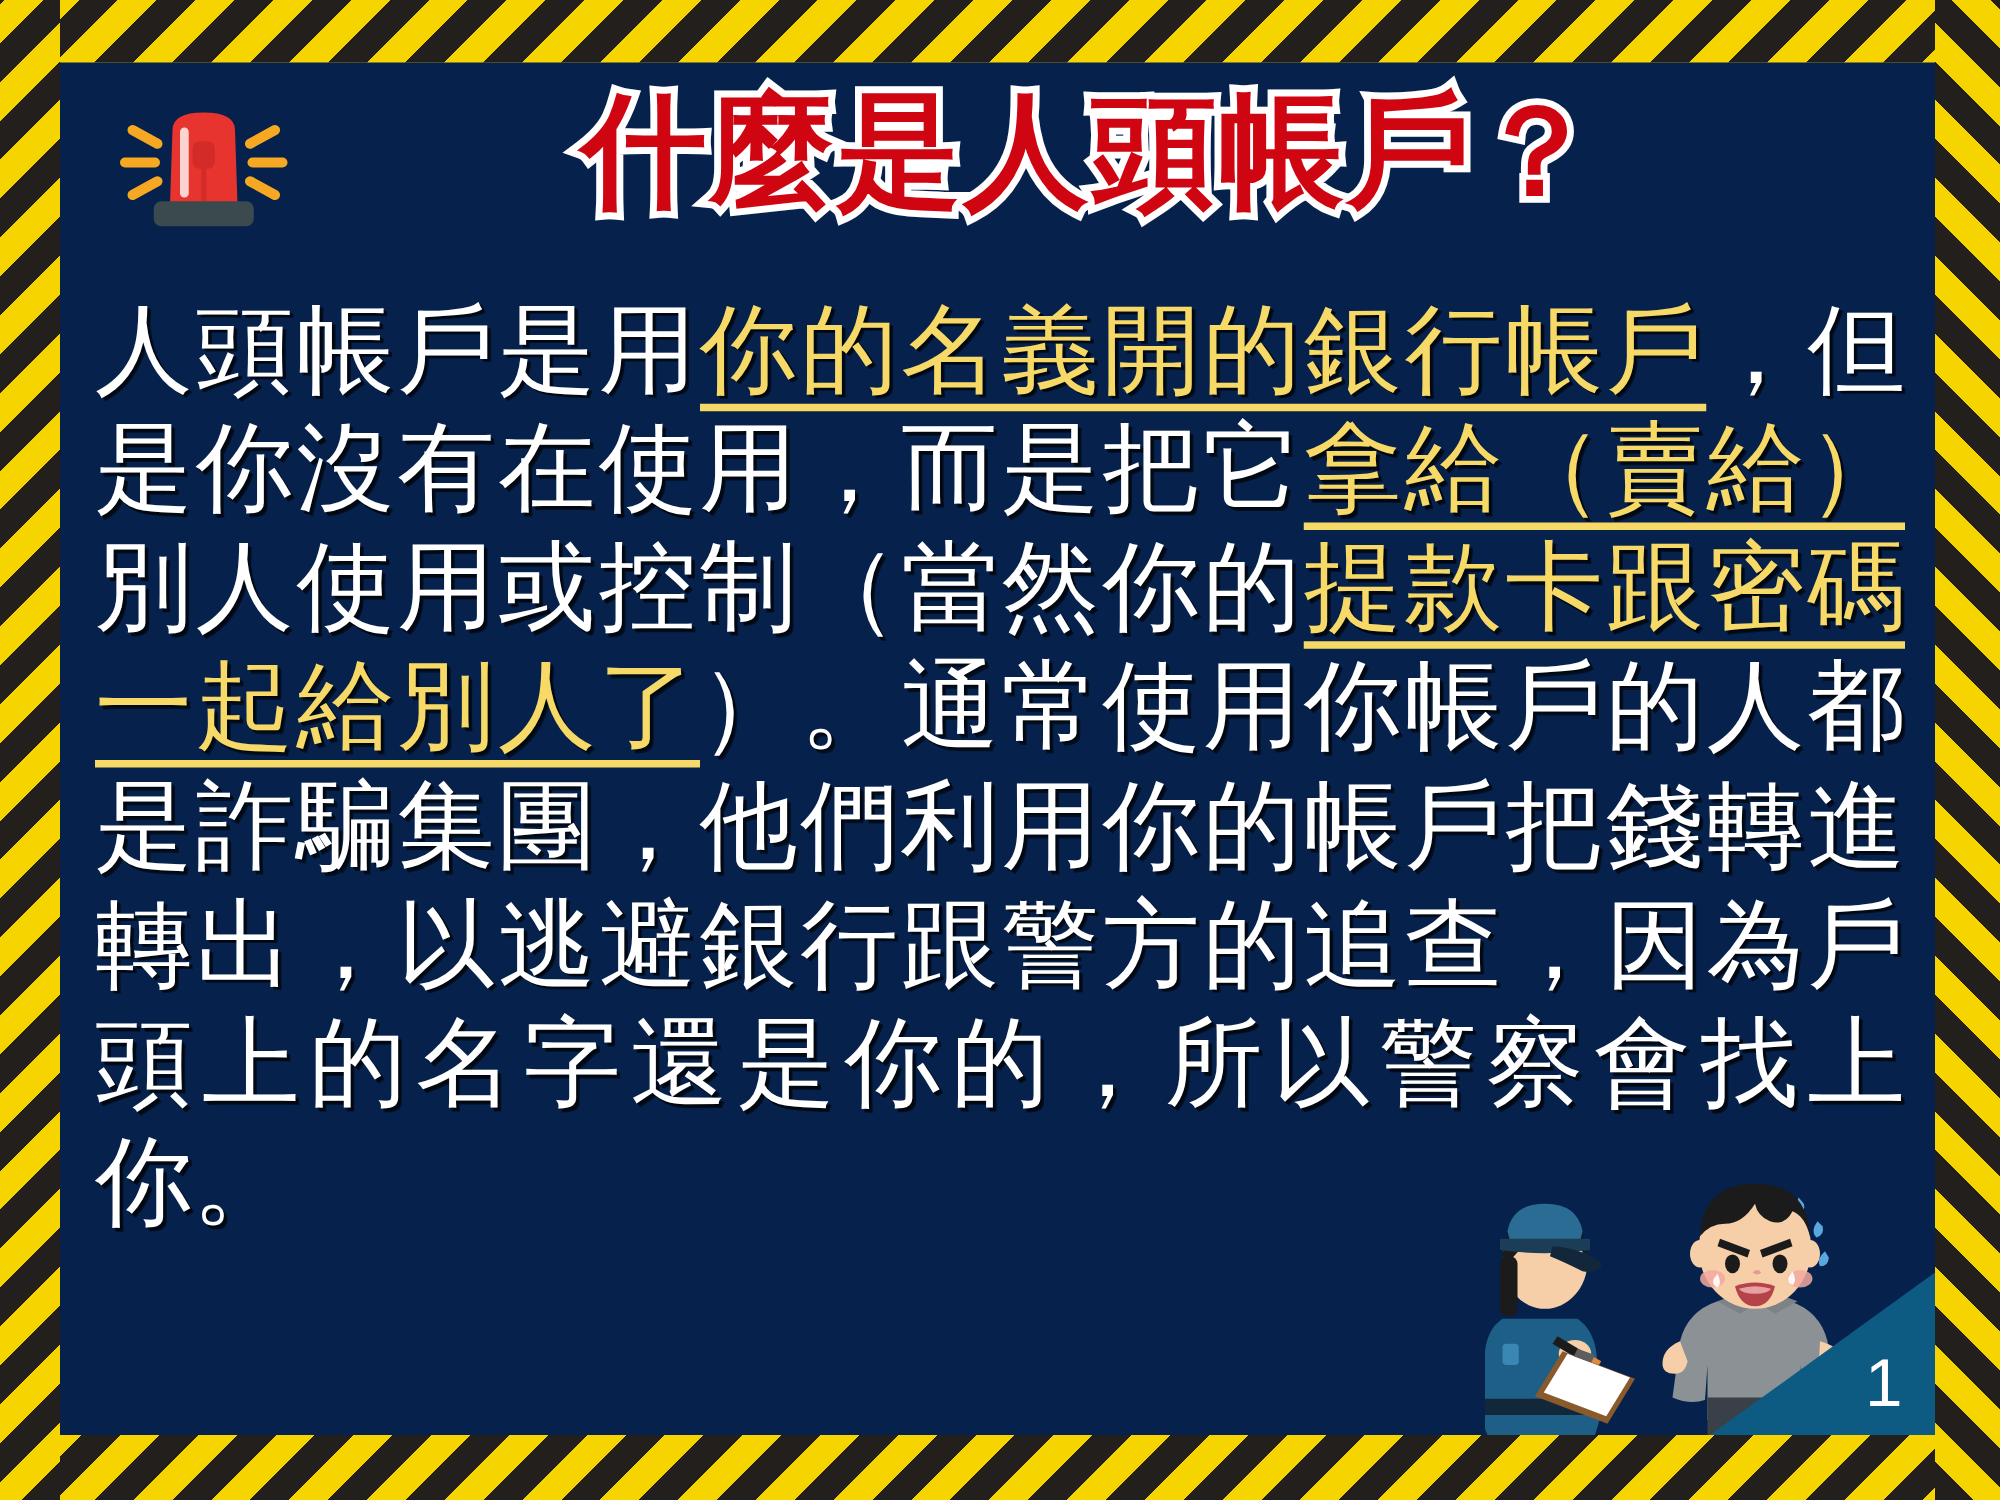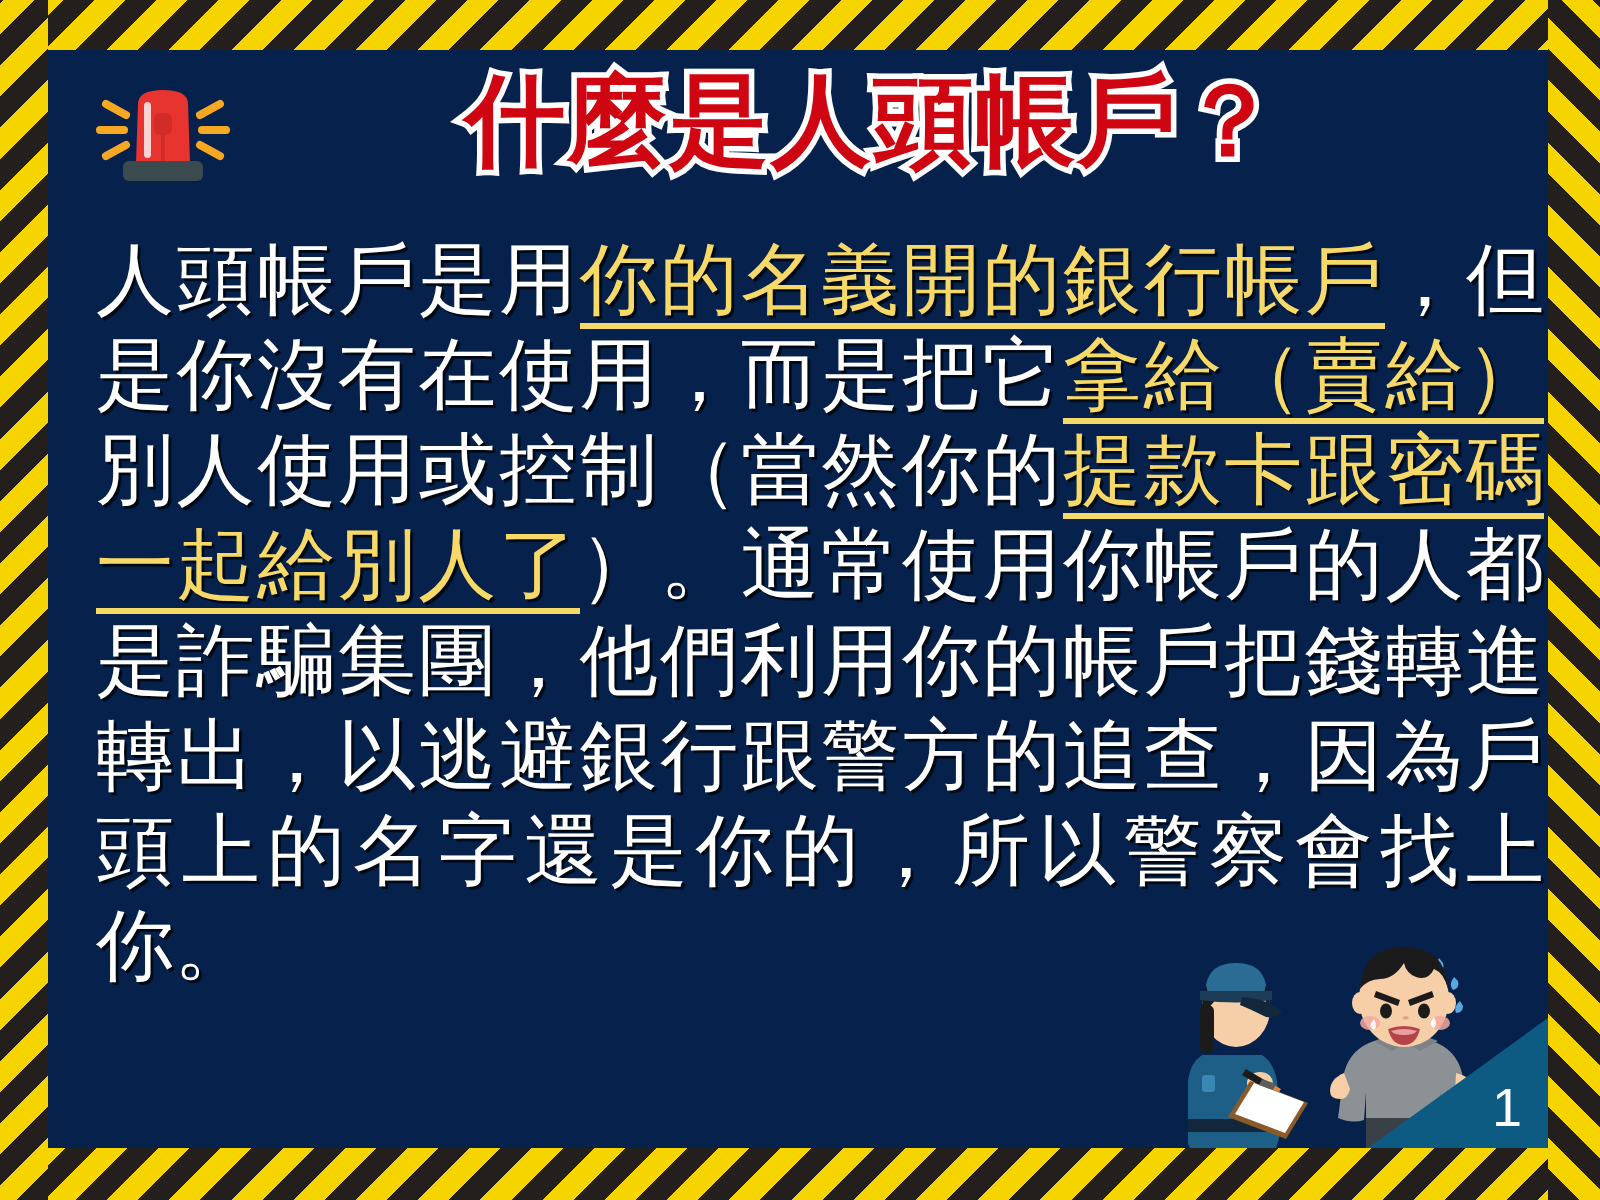--- a/index.html
+++ b/index.html
@@ -92,21 +92,20 @@
     font-family: "Liberation Serif", "DejaVu Serif", serif;
     font-size: 78px;
     line-height: 1.22;
     color: #ffffff;
     text-align: justify;
     text-justify: inter-character;
     letter-spacing: 0px;
     text-shadow:
        3px 3px 0 rgba(0,0,0,0.55),
        2px 2px 0 rgba(0,0,0,0.45);
-    margin-left: 20px;
   }
   #body-text .hl {
     color: #f7d967;
     border-bottom: 6px solid #f7d967;
     padding-bottom: 0px;
   }
 
   
   #illustration {
     position: absolute;

